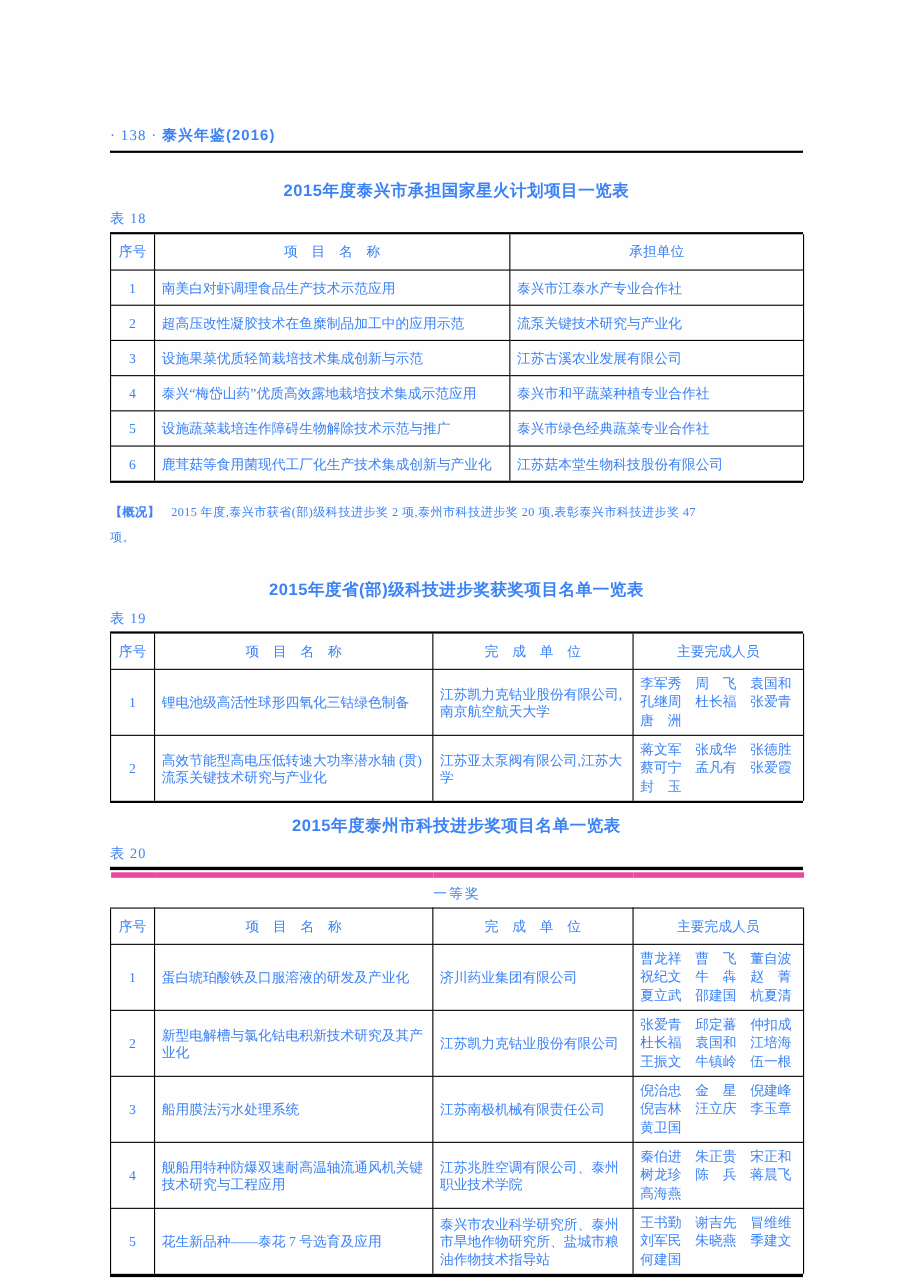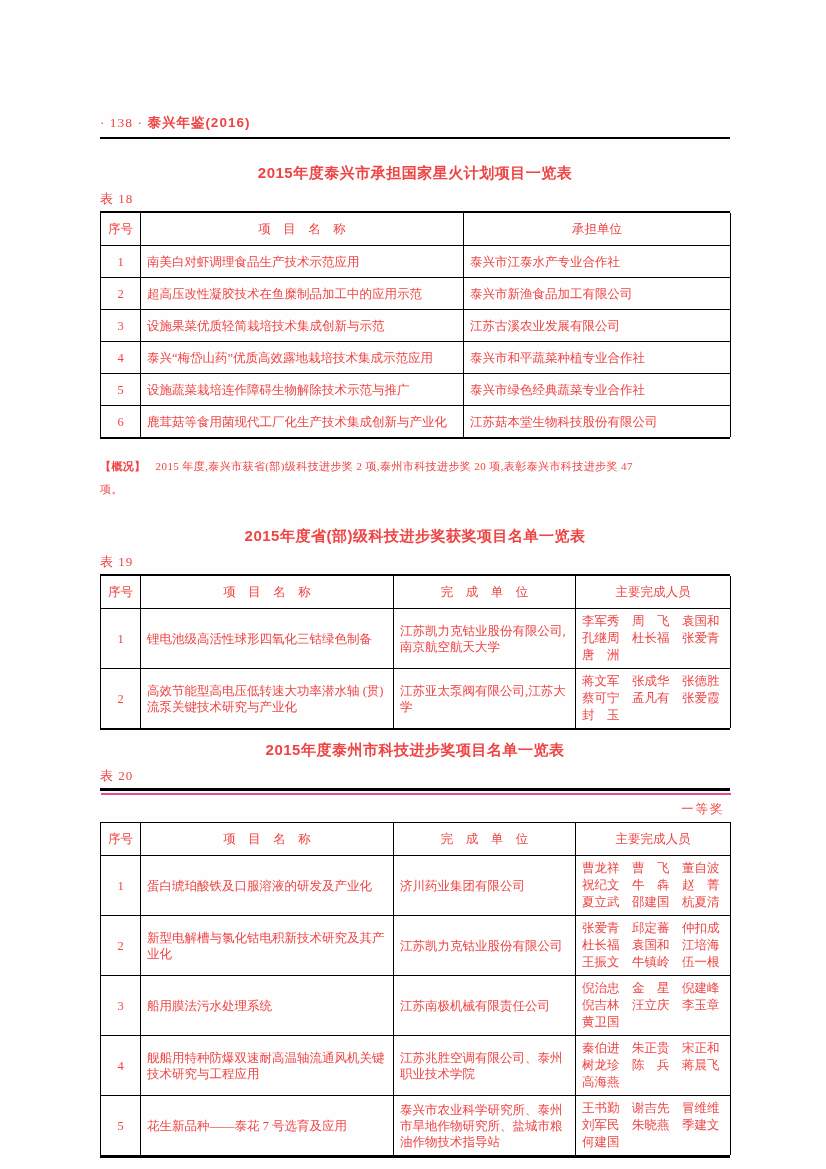--- a/index.html
+++ b/index.html
@@ -1,18 +1,18 @@
 <!DOCTYPE html>
 <html><head>
 <meta charset="utf-8">
 <style>
   html,body { margin:0; padding:0; background:#ffffff; }
   .page {
     position:relative; width:826px; height:1169px; background:#fefefe;
-    font-family:"Liberation Serif", serif; color:#ef4444; overflow:hidden;
+    font-family:"Liberation Serif", serif; color:#3b82f6; overflow:hidden;
   }
   .content { position:absolute; left:100px; top:0; width:630px; }
 
   .page-header { margin-top:114px; font-size:13.5px; letter-spacing:1px; }
   .page-header .book { font-family:"Liberation Sans", sans-serif; font-weight:bold; }
   .header-rule { margin-top:5px; border-top:2.5px solid #000; height:0; }
 
   .tbl-title { font-family:"Liberation Sans", sans-serif; font-weight:bold;
     font-size:15px; text-align:center; letter-spacing:0.5px; }
   .t18-title { margin-top:25px; }
@@ -20,22 +20,22 @@
 
   .tbl-wrap { margin-top:3px; border-top:2.5px solid #000; border-bottom:2.5px solid #000; }
   .tbl-wrap20 { margin-top:3px; border-top:3px solid #000; border-bottom:3px solid #000; padding-top:2px; }
 
   table { border-collapse:collapse; width:630px; table-layout:fixed; font-size:12.5px; }
   th, td { border:1px solid #000; font-weight:normal; vertical-align:middle;
     padding:4px 6px; line-height:16px; word-break:break-all; }
   thead th { text-align:center; height:24px; }
   tr:last-child td { border-bottom:none; }
   thead tr:first-child th { border-top:none; }
-  .band-row td { border-left:none; border-right:none; border-top:2px solid #ec4899;
-    text-align:right; height:19px; letter-spacing:2px; }
+  .band-row td { border-left:none; border-right:none; border-top:5px solid #ec4899;
+    text-align:center; height:19px; letter-spacing:2px; }
   td.seq { text-align:center; }
   .t18 td { height:23px; }
   .people { white-space:pre-line; line-height:17px; padding-top:4px; padding-bottom:4px; }
   .c-seq  { width:40px; }
   .c-proj18 { width:323px; }
   .c-unit18 { width:267px; }
   .c-proj { width:253px; }
   .c-unit { width:182px; }
   .c-people { width:155px; }
 
@@ -79,21 +79,21 @@
         </thead>
         <tbody>
           <tr>
             <td class="seq">1</td>
             <td>南美白对虾调理食品生产技术示范应用</td>
             <td>泰兴市江泰水产专业合作社</td>
           </tr>
           <tr>
             <td class="seq">2</td>
             <td>超高压改性凝胶技术在鱼糜制品加工中的应用示范</td>
-            <td>泰兴市新渔食品加工有限公司</td>
+            <td>流泵关键技术研究与产业化</td>
           </tr>
           <tr>
             <td class="seq">3</td>
             <td>设施果菜优质轻简栽培技术集成创新与示范</td>
             <td>江苏古溪农业发展有限公司</td>
           </tr>
           <tr>
             <td class="seq">4</td>
             <td>泰兴“梅岱山药”优质高效露地栽培技术集成示范应用</td>
             <td>泰兴市和平蔬菜种植专业合作社</td>

